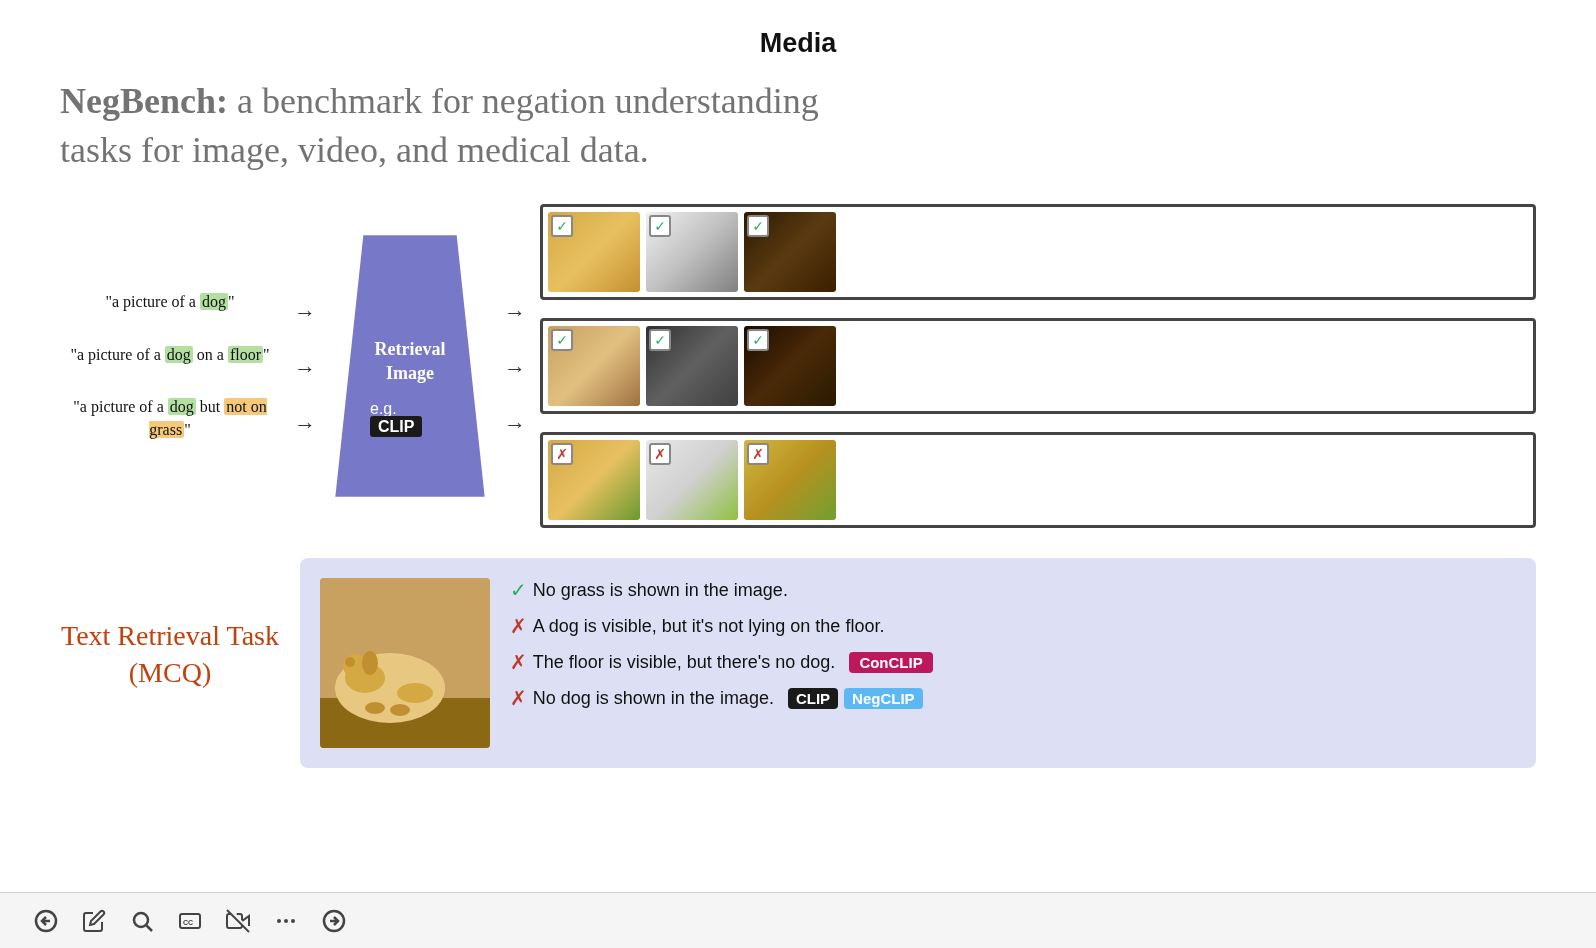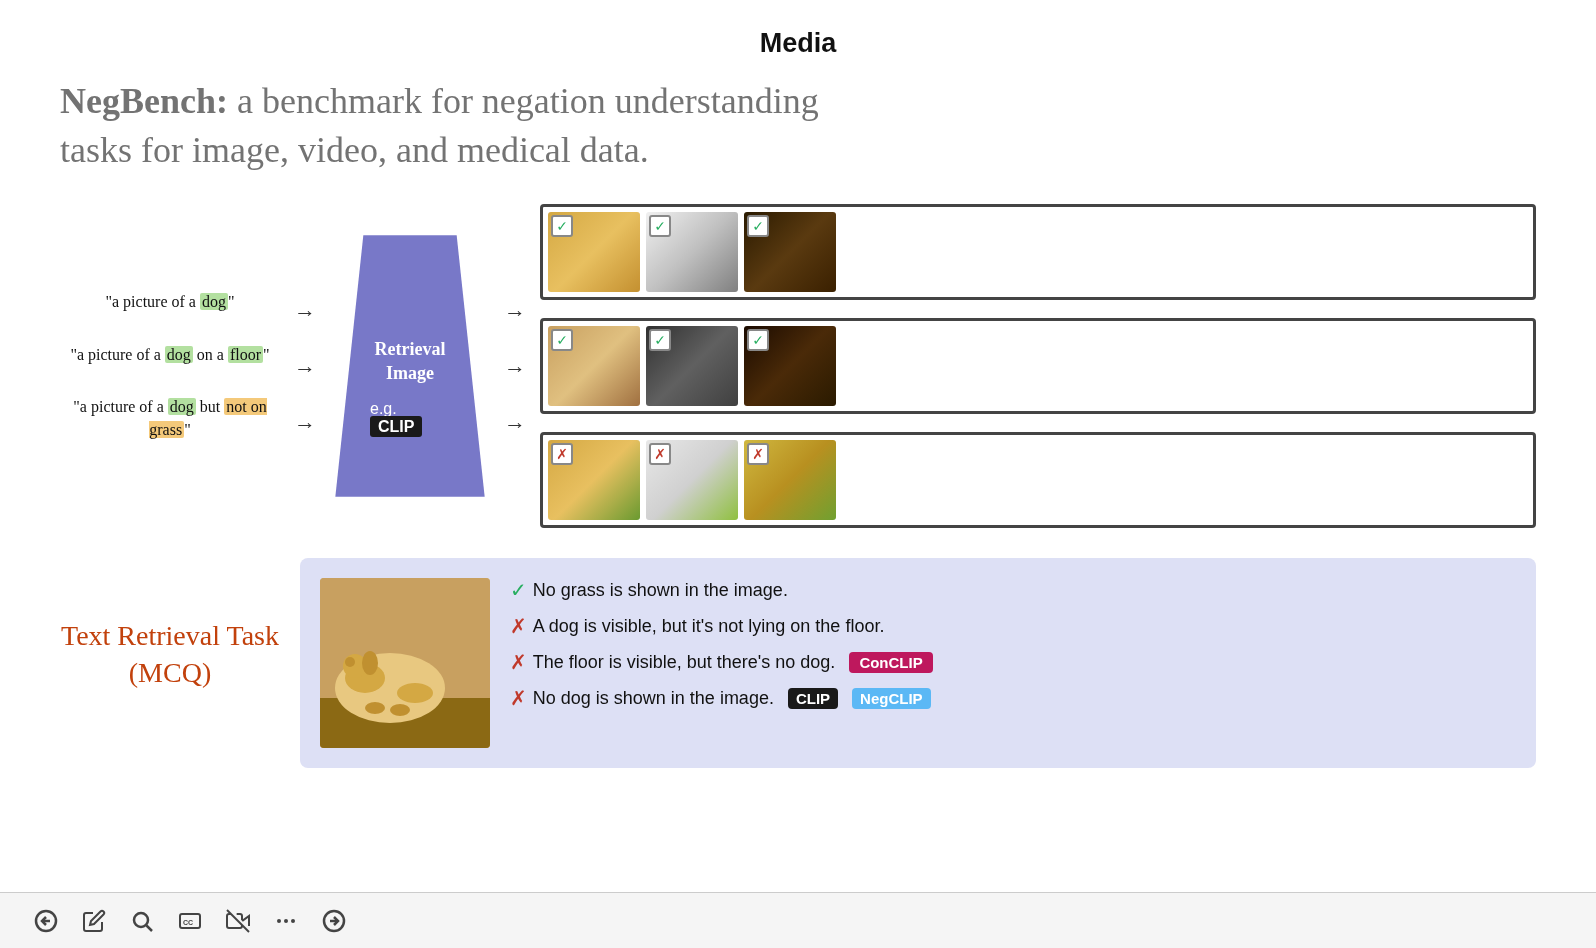--- a/index.html
+++ b/index.html
@@ -290,21 +290,21 @@
     }
 
     .badge-negclip {
       background: #5bb8f5;
       color: white;
       font-size: 15px;
       font-weight: bold;
       padding: 2px 8px;
       border-radius: 4px;
       font-family: Arial, sans-serif;
-      margin-left: 8px;
+      margin-left: 0;
     }
 
     
     .bottom-toolbar {
       position: fixed;
       bottom: 0;
       left: 0;
       right: 0;
       height: 56px;
       background: #f5f5f5;

